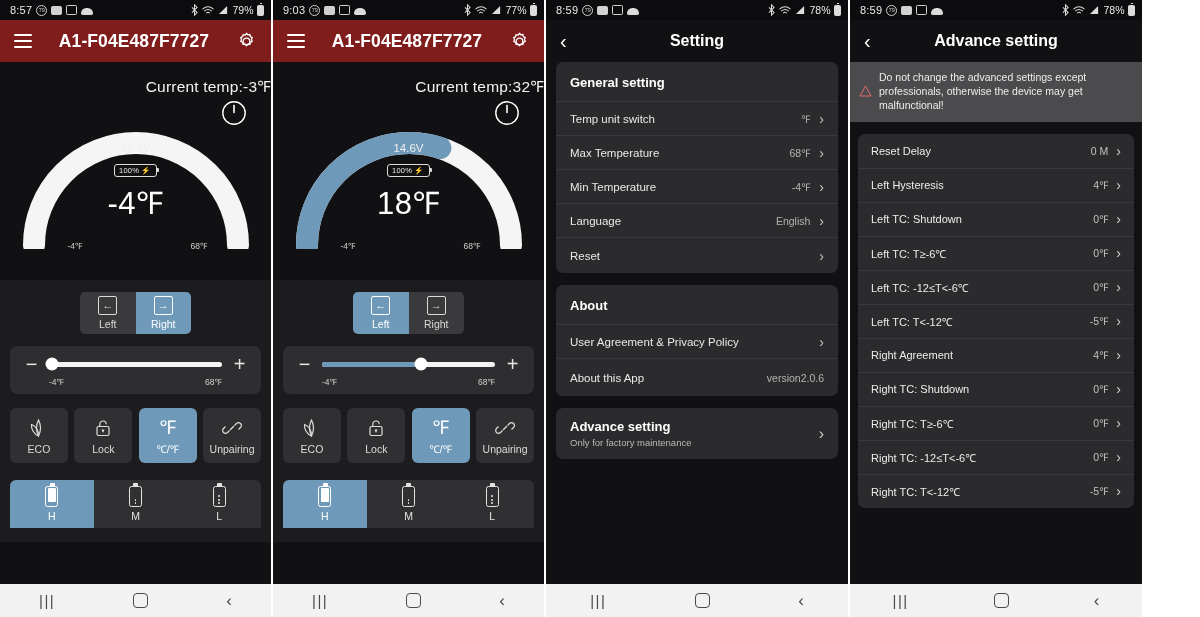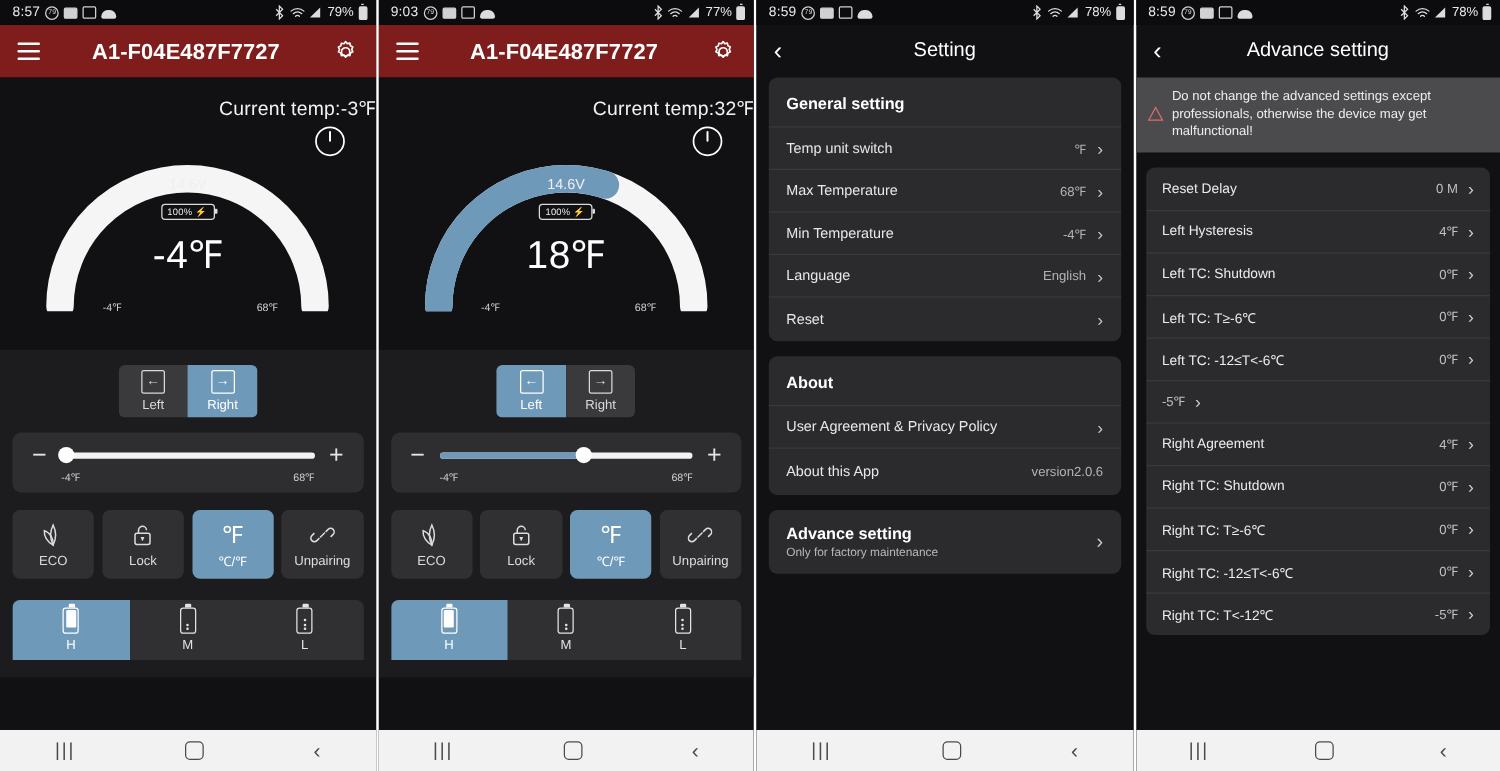--- a/index.html
+++ b/index.html
@@ -4,21 +4,21 @@
 <style>
   * { box-sizing: border-box; margin: 0; padding: 0; }
   html, body {
     width: 1200px; height: 617px;
     background: #000;
     font-family: "Liberation Sans", sans-serif;
     overflow: hidden;
   }
   .screens { display: flex; width: 1200px; height: 617px; background:#fff; }
   .panel { position: relative; height: 617px; background: #111113; overflow: hidden; }
-  .p1, .p2 { width: 301px; }
+  .p1, .p2 { width: 271px; }
   .p3 { width: 302px; }
   .p4 { width: 292px; }
   .divider { width: 2px; height: 617px; background: #ffffff; flex: 0 0 2px; }
 
   
   .statusbar {
     height: 20px; display: flex; align-items: center;
     justify-content: space-between; padding: 0 7px 0 10px;
     color: #e9e9e9; font-size: 10.5px; background:#0c0c0e;
   }
@@ -95,21 +95,21 @@
              display:flex; flex-direction:column; align-items:center; justify-content:flex-end; padding-bottom:2px; gap:1.6px;}
   .battico:before { content:""; position:absolute; top:-3.6px; left:3.3px; width:5px; height:2.4px;
                     background:currentColor; border-radius:1px 1px 0 0;}
   .battico .dot { width:1.8px;height:1.8px;border-radius:50%;background:currentColor;}
   .battico.full { background:transparent; }
   .battico.full .bulk { position:absolute; left:1.3px; right:1.3px; top:1.3px; bottom:4px; background:currentColor; border-radius:1px;}
 
   
   .navhdr { height:42px; display:flex; align-items:center; padding:0 14px; position:relative;}
   .navhdr .back { width:20px; font-size:20px; color:#fff; line-height:1; cursor:pointer; font-weight:300;}
-  .navhdr .title { position:absolute; left:0; right:0; text-align:center; color:#fff; font-size:16px; font-weight:normal; pointer-events:none;}
+  .navhdr .title { position:absolute; left:0; right:0; text-align:center; color:#fff; font-size:16px; font-weight:bold; pointer-events:none;}
   .card { background:#2b2b2d; border-radius:7px; margin:0 10px; overflow:hidden; }
   .card-title { color:#fff; font-size:13px; font-weight:bold; padding:13px 14px 11px; }
   .row { display:flex; align-items:center; padding:0 14px; height:34px; border-top:1px solid #3a3a3c; cursor:pointer;}
   .row .lbl { color:#e8e8e8; font-size:11.5px; flex:1; }
   .row .val { color:#b3b3b3; font-size:10.5px; margin-right:9px; }
   .row .chev { color:#c6c6c6; font-size:14px; line-height:1; font-weight:300; }
   .adv-row { display:flex; align-items:center; padding:11px 14px; cursor:pointer;}
   .adv-row .txtwrap { flex:1; }
   .adv-row .t1 { color:#fff; font-size:13px; font-weight:bold; }
   .adv-row .t2 { color:#b9b9b9; font-size:9.5px; margin-top:3px;}
@@ -590,20 +590,21 @@
         <span class="lbl">Left TC: T≥-6℃</span>
         <span class="val">0℉</span>
         <span class="chev">›</span>
       </div>
       <div class="advrow">
         <span class="lbl">Left TC: -12≤T&lt;-6℃</span>
         <span class="val">0℉</span>
         <span class="chev">›</span>
       </div>
       <div class="advrow">
+        <span class="lbl">Left TC: T&lt;-12℃</span>
         <span class="val">-5℉</span>
         <span class="chev">›</span>
       </div>
       <div class="advrow">
         <span class="lbl">Right Agreement</span>
         <span class="val">4℉</span>
         <span class="chev">›</span>
       </div>
       <div class="advrow">
         <span class="lbl">Right TC: Shutdown</span>

